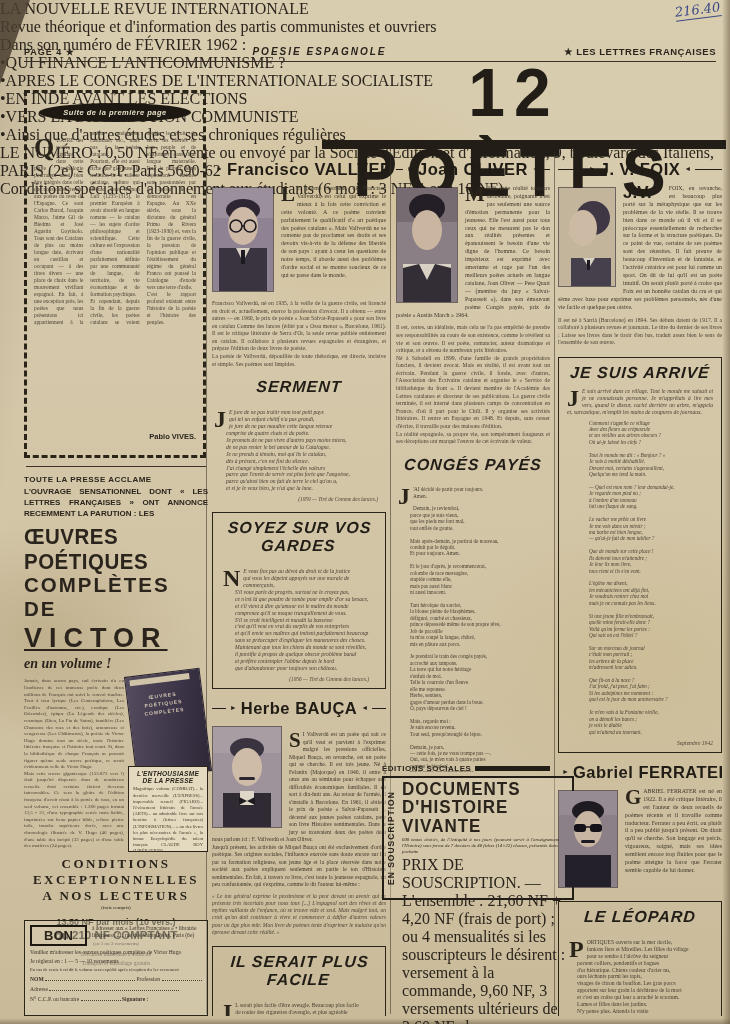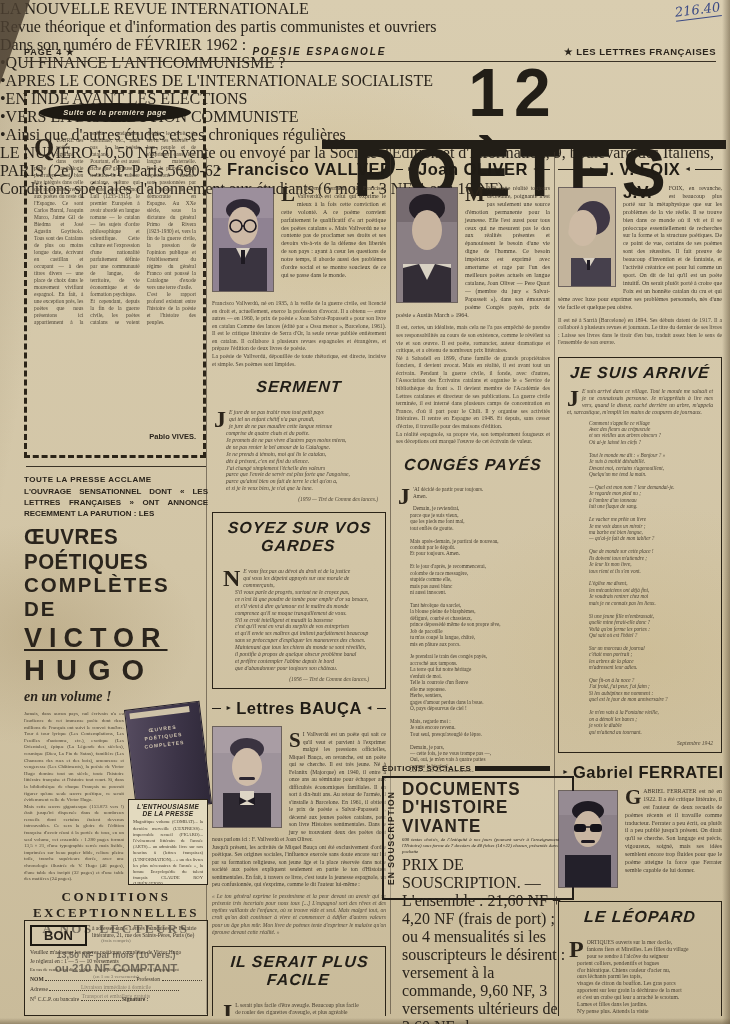--- a/index.html
+++ b/index.html
@@ -158,21 +158,20 @@
     <div class="contsig">Pablo VIVES.</div>
   </div>
 
   <div class="hugo">
     <div class="hr1"></div>
     <div class="kick1">TOUTE  LA  PRESSE  ACCLAME</div>
     <div class="kick2">L'OUVRAGE SENSATIONNEL DONT « LES LETTRES FRANÇAISES » ONT ANNONCE RECEMMENT LA PARUTION : LES</div>
     <div class="ht1">ŒUVRES POÉTIQUES</div>
     <div class="ht2">COMPLÈTES DE</div>
     <div class="ht3">VICTOR</div>
-    <div class="ht4">HUGO</div>
     <div class="ht5">en un volume !</div>
     <div class="hugobody">
       <div class="hugotext pre">Jamais, dans aucun pays, nul écrivain n'a eu l'audience de cet immense poète dont deux millions de Français ont suivi le convoi funèbre. Tour à tour lyrique (Les Contemplations, Les Feuilles d'automne, etc.), exotique (Les Orientales), épique (La Légende des siècles), cosmique (Dieu, La Fin de Satan), familière (Les Chansons des rues et des bois), amoureuse et vengeresse (Les Châtiments), la poésie de Victor Hugo domine tout un siècle, toute l'histoire littéraire française et l'histoire tout court. Si, dans la bibliothèque de chaque Français ne pouvait figurer qu'une seule œuvre poétique, ce serait évidemment celle de Victor Hugo.
 Mais cette œuvre gigantesque (153.873 vers !) était jusqu'ici dispersée dans de nombreux recueils dont certains étaient devenus introuvables. Ce sera la gloire de l'édition française d'avoir réuni à la portée de tous, en un seul volume, cet ensemble : 1.280 pages format 13,5 × 21, d'une typographie serrée mais lisible, imprimées sur beau papier bible, reliure pleine toile, tranche supérieure dorée, avec une chronologie illustrée de V. Hugo (46 pages), d'une table des incipit (32 pages) et d'une table des matières (24 pages).</div>
       <div class="book">
         <div class="pages"></div>
         <div class="label">ŒUVRES POÉTIQUES COMPLÈTES</div>
       </div>
       <div class="pressbox">
         <div class="pt">L'ENTHOUSIASME DE LA PRESSE</div>
@@ -274,21 +273,21 @@
 Maintenant que tous les chiens du monde se sont réveillés,
 il pontifie à propos de quelque obscur problème banal
 et préfère contempler l'abîme depuis le bord
 que d'abandonner pour toujours son château.</span>
       </div>
       <div class="credit">(1956 — Tiré de Comme des lances.)</div>
     </div>
     <div class="pheead">
       <span class="line"></span>
         <span class="tri">►</span>
-      <span class="pname"><span>Lettres</span> <b>BAUÇA</b></span>
+      <span class="pname"><span>Herbe</span> <b>BAUÇA</b></span>
       <span class="tri">◄</span>
         <span class="line"></span>
     </div>
     <div>
       <div class="photo" style="width:68px;height:100px;">
         <svg width="68" height="100" viewBox="0 0 68 100">
           <rect width="68" height="100" fill="#9e939b"></rect>
             <rect width="68" height="26" fill="#b3a7ad" opacity=".5"></rect>
           <ellipse cx="34" cy="22" rx="17" ry="11" fill="#3a3340"></ellipse>
           <ellipse cx="34" cy="40" rx="15" ry="19" fill="#cfbca8"></ellipse>

